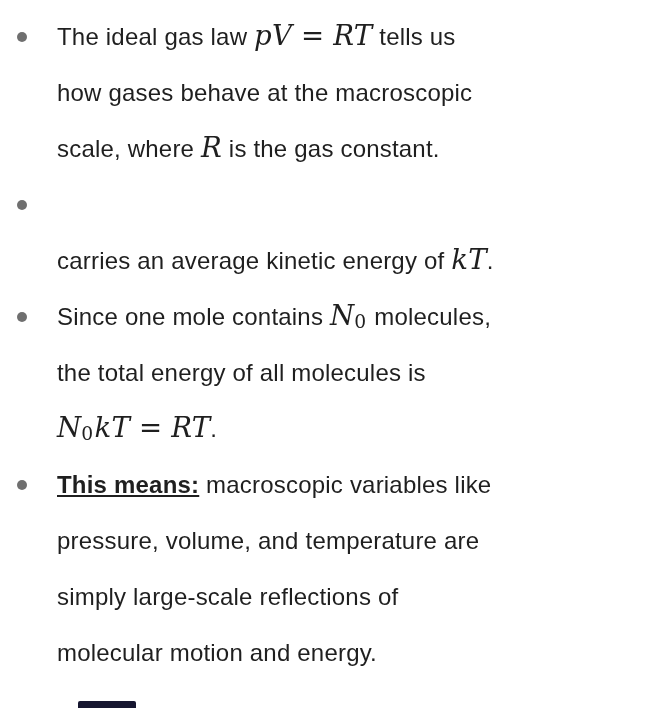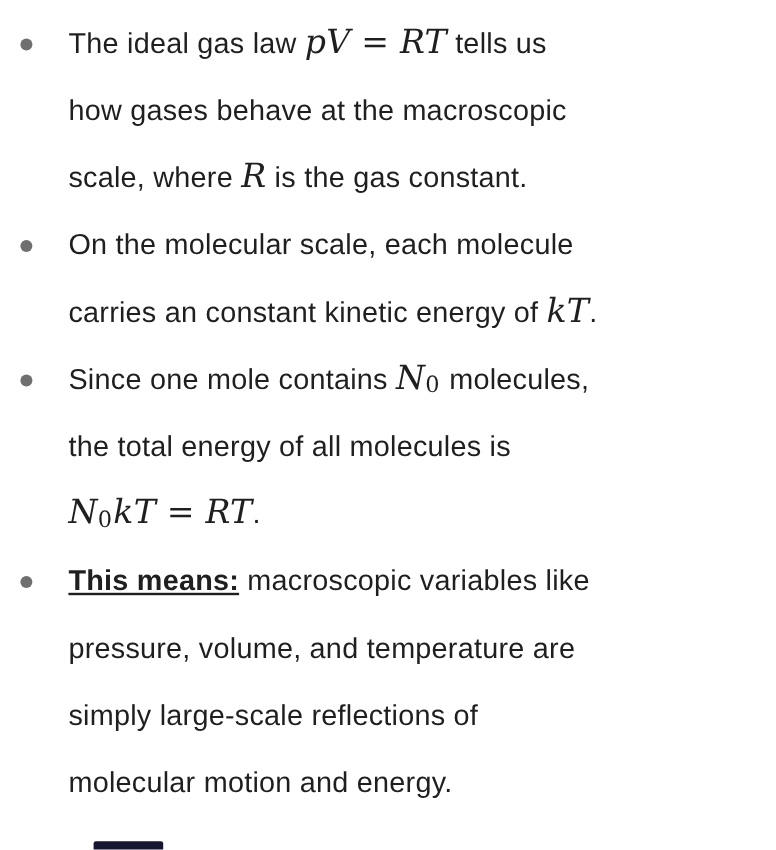--- a/index.html
+++ b/index.html
@@ -66,18 +66,18 @@
     height: 7px;
     border-radius: 2px 2px 0 0;
   }
 </style>
 </head>
 <body>
 
 <div class="doc" style="background: rgb(255, 255, 255);">
   <ul class="bullet-list" id="bullet-list">
       <li style="color: rgb(31, 31, 31);"><span class="bullet-marker" style="background: rgb(111, 111, 111);"></span><span class="seg-text">The ideal gas law </span><span class="seg-math">pV = RT</span><span class="seg-text"> tells us</span><br><span class="seg-text">how gases behave at the macroscopic</span><br><span class="seg-text">scale, where </span><span class="seg-math">R</span><span class="seg-text"> is the gas constant.</span></li>
-      <li style="color: rgb(31, 31, 31);"><span class="bullet-marker" style="background: rgb(111, 111, 111);"></span><span class="seg-text">On the molecular scale, each molecule</span><br><span class="seg-text">carries an constant kinetic energy of </span><span class="seg-math">kT</span><span class="seg-text">.</span></li>
+      <li style="color: rgb(31, 31, 31);"><span class="bullet-marker" style="background: rgb(111, 111, 111);"></span><br><span class="seg-text">carries an average kinetic energy of </span><span class="seg-math">kT</span><span class="seg-text">.</span></li>
       <li style="color: rgb(31, 31, 31);"><span class="bullet-marker" style="background: rgb(111, 111, 111);"></span><span class="seg-text">Since one mole contains </span><span class="seg-math">N</span><span class="seg-mathsub">0</span><span class="seg-text"> molecules,</span><br><span class="seg-text">the total energy of all molecules is</span><br><span class="seg-math">N</span><span class="seg-mathsub">0</span><span class="seg-math">kT = RT</span><span class="seg-text">.</span></li>
       <li style="color: rgb(31, 31, 31);"><span class="bullet-marker" style="background: rgb(111, 111, 111);"></span><span class="seg-bold">This means:</span><span class="seg-text"> macroscopic variables like</span><br><span class="seg-text">pressure, volume, and temperature are</span><br><span class="seg-text">simply large-scale reflections of</span><br><span class="seg-text">molecular motion and energy.</span></li>
     </ul>
   <div class="partial-dark" id="partial-dark" style="background: rgb(22, 22, 48);"></div>
 </div>
 
 </body></html>

